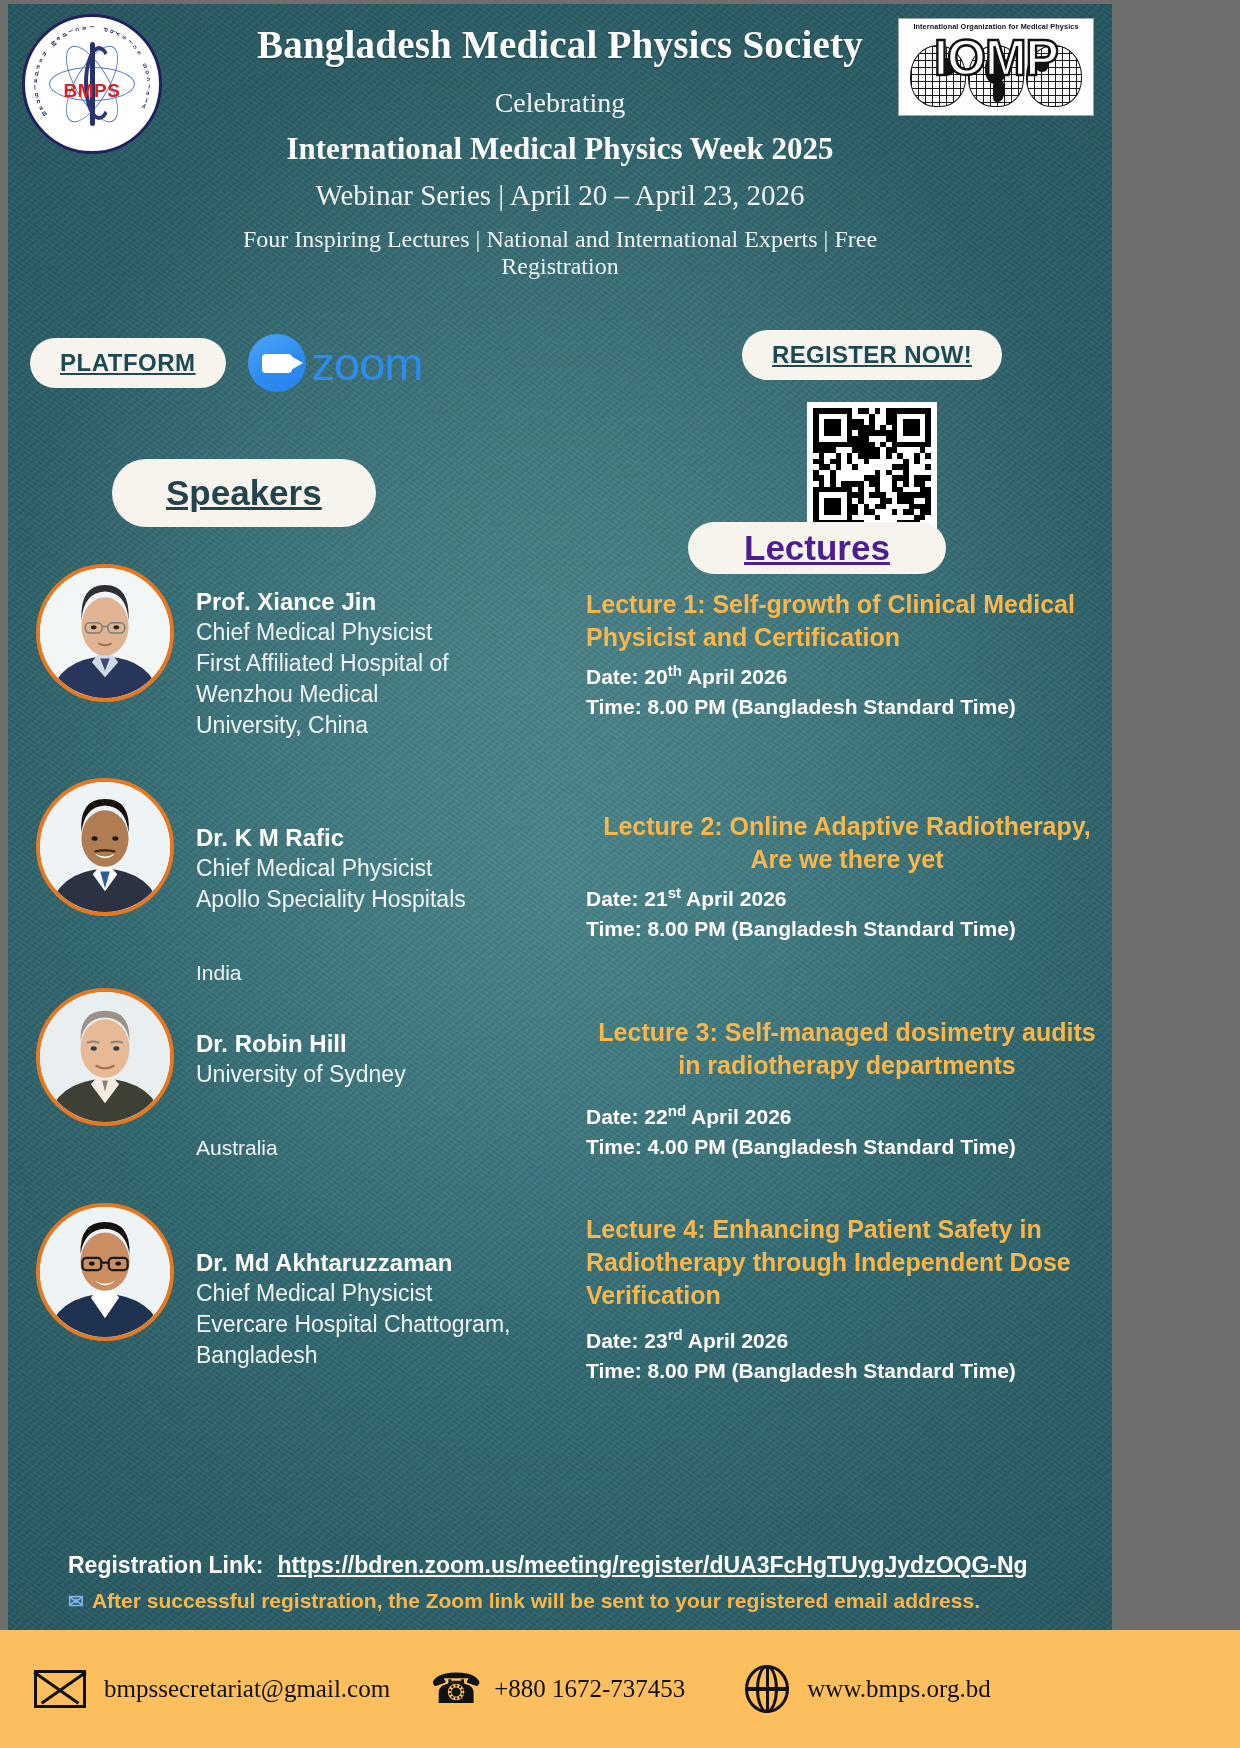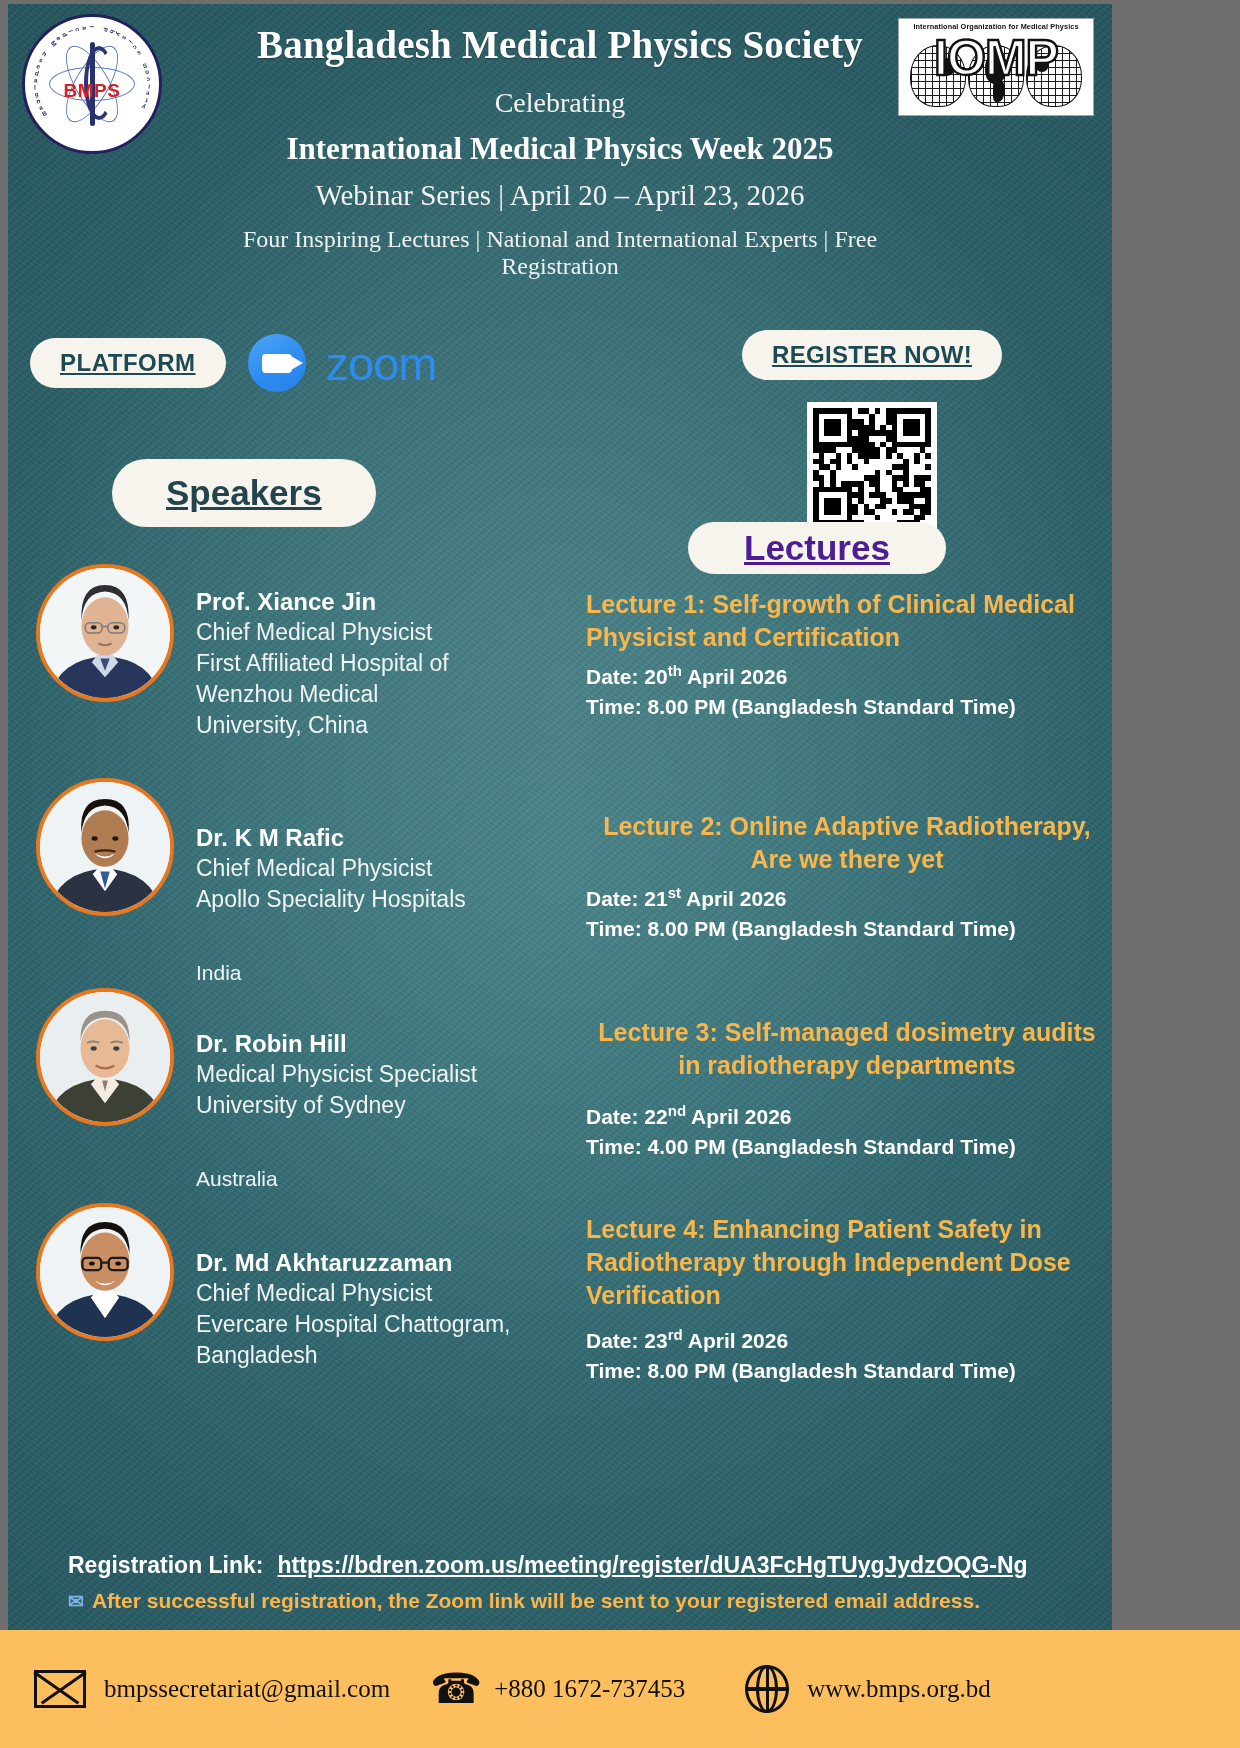--- a/index.html
+++ b/index.html
@@ -170,21 +170,21 @@
     background: #f7f4ee; border-radius: 999px;
     color: #1d4a52; font-weight: 700; text-decoration: underline;
   }
 
   .platform-row {
     position: absolute; left: 22px; top: 330px;
     display: flex; align-items: center; gap: 22px;
   }
   .platform-pill { padding: 11px 30px; font-size: 24px; letter-spacing: .5px; }
 
-  .zoom-logo { display: flex; align-items: center; gap: 20px; }
+  .zoom-logo { display: flex; align-items: center; gap: 6px; }
   .zoom-badge {
     width: 58px; height: 58px; border-radius: 50%;
     background: linear-gradient(150deg, #4fa6f7 0%, #2d8cf0 55%, #2681ec 100%);
     display: flex; align-items: center; justify-content: center;
   }
   .cam { position: relative; width: 30px; height: 19px; background:#fff; border-radius: 4px; }
   .cam::after {
     content:""; position:absolute; right:-11px; top:2px;
     border-style: solid; border-width: 7.5px 0 7.5px 12px;
     border-color: transparent transparent transparent #fff;
@@ -947,21 +947,20 @@
             <path d="M43 52 q4 -24 26 -25 q22 1 26 25 q1 -32 -26 -32 q-27 0 -26 32z" fill="#9a9188"></path>
             <ellipse cx="57" cy="60" rx="3.2" ry="2.3" fill="#33414e"></ellipse>
             <ellipse cx="81" cy="60" rx="3.2" ry="2.3" fill="#33414e"></ellipse>
             <path d="M50 54 q7 -3 13 0" stroke="#8c8279" stroke-width="2" fill="none"></path>
             <path d="M75 54 q7 -3 13 0" stroke="#8c8279" stroke-width="2" fill="none"></path>
             <path d="M59 78 q10 6 20 0" stroke="#a9704f" stroke-width="2.4" fill="none"></path>
           </svg>
         </div>
         <div class="sp-text" style="padding-top:40px;">
           <div class="sp-name">Dr. Robin Hill</div>
-          <div class="sp-line">Medical Physicist Specialist</div>
           <div class="sp-line">University of Sydney</div>
           <div class="sp-line small">Australia</div>
         </div>
       </div>
       <div class="lecture-col" style="padding-top:28px;">
         <div class="lec-title center">Lecture 3: Self-managed dosimetry audits in radiotherapy departments</div>
         <div class="lec-meta" style="margin-top:18px;">
           <span>Date:</span>
           <span>22</span><sup>nd</sup><span> April 2026</span>
         </div>

